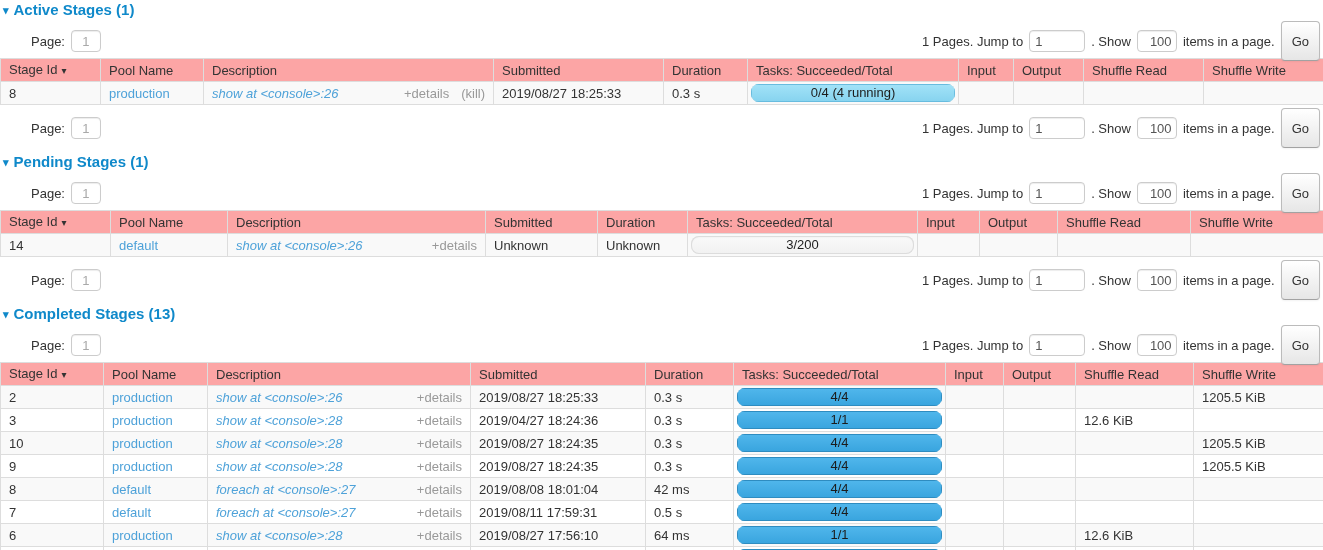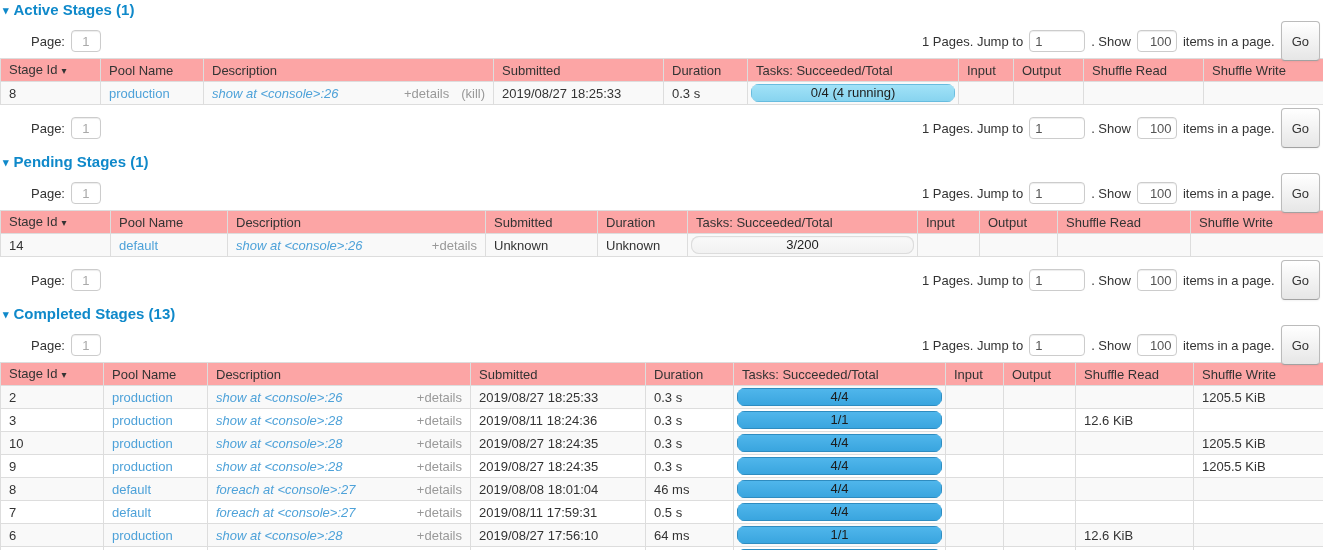--- a/index.html
+++ b/index.html
@@ -329,21 +329,21 @@
       </tr>
       <tr>
         <td>3</td>
         <td><a class="tlink">production</a></td>
         <td>
           <div class="desc-wrap">
             <a class="tlink">show at &lt;console&gt;:28</a>
             <span class="muted-link">+details</span>
           </div>
         </td>
-        <td>2019/08/11 18:24:36</td>
+        <td>2019/04/27 18:24:36</td>
         <td>0.3 s</td>
         <td class="tasks-cell">
           <div class="progress">
             <div class="bar bar-completed" style="width: 100%;"></div>
             <span class="progress-label">1/1</span>
           </div>
         </td>
         <td></td>
         <td></td>
         <td>12.6 KiB</td>
@@ -396,21 +396,21 @@
       <tr>
         <td>8</td>
         <td><a class="tlink">default</a></td>
         <td>
           <div class="desc-wrap">
             <a class="tlink">foreach at &lt;console&gt;:27</a>
             <span class="muted-link">+details</span>
           </div>
         </td>
         <td>2019/08/08 18:01:04</td>
-        <td>46 ms</td>
+        <td>42 ms</td>
         <td class="tasks-cell">
           <div class="progress">
             <div class="bar bar-completed" style="width: 100%;"></div>
             <span class="progress-label">4/4</span>
           </div>
         </td>
         <td></td>
         <td></td>
         <td></td>
         <td></td>

